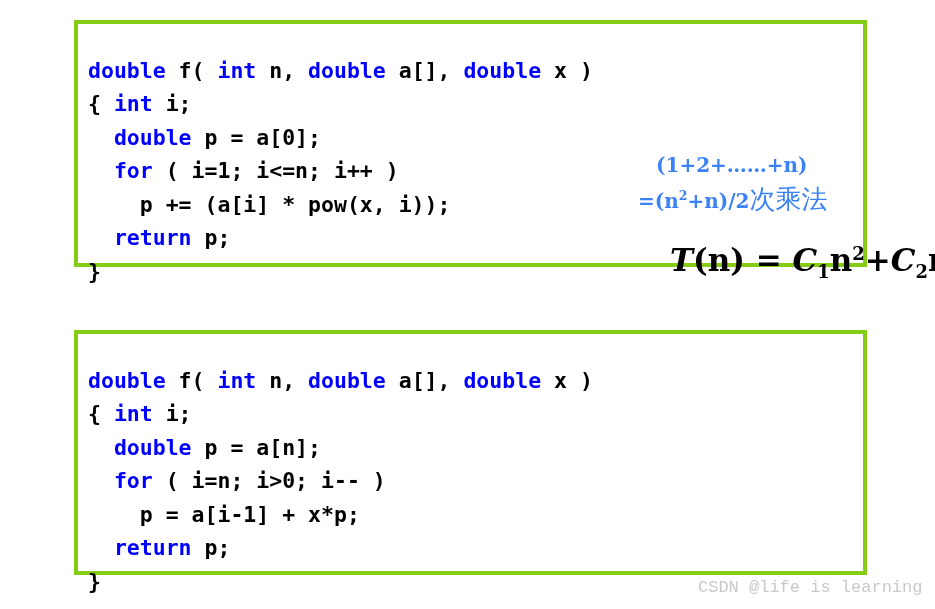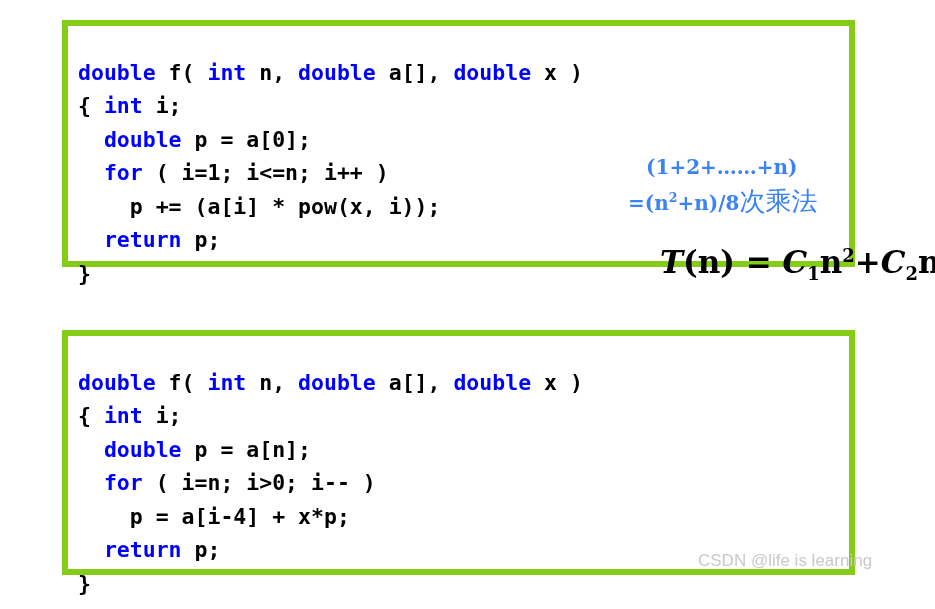--- a/index.html
+++ b/index.html
@@ -10,23 +10,24 @@
   body {
     width: 935px;
     height: 609px;
     position: relative;
     font-family: "Liberation Sans", sans-serif;
     overflow: hidden;
   }
 
   .code-box {
     position: absolute;
-    border: 6px solid #84cc16;
+    border: 4px solid #84cc16;
     background: #ffffff;
     box-sizing: border-box;
+    margin-left: 12px;
   }
 
   #box-1 { left: 62px; top: 20px; width: 793px; height: 247px; }
   #box-2 { left: 62px; top: 330px; width: 793px; height: 245px; }
 
   .code-block {
     position: absolute;
     left: 10px;
     top: 8px;
     font-family: "DejaVu Sans Mono", "Liberation Mono", monospace;
@@ -88,22 +89,22 @@
     vertical-align: super;
     line-height: 0;
     font-style: normal;
   }
 
   #formula-1 { left: 592px; top: 218px; }
 
   #watermark {
     position: absolute;
     left: 698px;
-    top: 551px;
-    font-family: Liberation Sans, sans-serif;
+    top: 578px;
+    font-family: Liberation Mono, monospace;
     font-size: 17px;
     color: #c9c9c9;
     white-space: nowrap;
   }
 </style>
 </head>
 <body>
 
 <div class="code-box" id="box-1">
   <pre class="code-block" id="code-1"><span><span class="kw">double</span><span> f( </span><span class="kw">int</span><span> n, </span><span class="kw">double</span><span> a[], </span><span class="kw">double</span><span> x )</span></span>
@@ -112,32 +113,32 @@
 <span><span>  </span><span class="kw">for</span><span> ( i=1; i&lt;=n; i++ )</span></span>
 <span><span>    p += (a[i] * pow(x, i));</span></span>
 <span><span>  </span><span class="kw">return</span><span> p;</span></span>
 <span><span>}</span></span></pre>
 
   <div class="annot annot-sum" id="annot-sum-1">
     <span>(1+2+……+n)</span>
   </div>
 
   <div class="annot annot-sum" id="annot-sum-2">
-    <span>=(n</span><sup>2</sup><span>+n)/8</span><span class="cjk">次乘法</span>
+    <span>=(n</span><sup>2</sup><span>+n)/2</span><span class="cjk">次乘法</span>
   </div>
 
   <div class="formula" id="formula-1">
     <span class="it">T</span><span class="up">(n) = </span><span class="it">C</span><sub>1</sub><span class="up">n</span><sup>2</sup><span class="up">+</span><span class="it">C</span><sub>2</sub><span class="up">n</span>
   </div>
 </div>
 
 <div class="code-box" id="box-2">
   <pre class="code-block" id="code-2"><span><span class="kw">double</span><span> f( </span><span class="kw">int</span><span> n, </span><span class="kw">double</span><span> a[], </span><span class="kw">double</span><span> x )</span></span>
 <span><span>{ </span><span class="kw">int</span><span> i;</span></span>
 <span><span>  </span><span class="kw">double</span><span> p = a[n];</span></span>
 <span><span>  </span><span class="kw">for</span><span> ( i=n; i&gt;0; i-- )</span></span>
-<span><span>    p = a[i-4] + x*p;</span></span>
+<span><span>    p = a[i-1] + x*p;</span></span>
 <span><span>  </span><span class="kw">return</span><span> p;</span></span>
 <span><span>}</span></span></pre>
 
 </div>
 
 <div id="watermark">CSDN @life is learning</div>
 
 </body></html>

